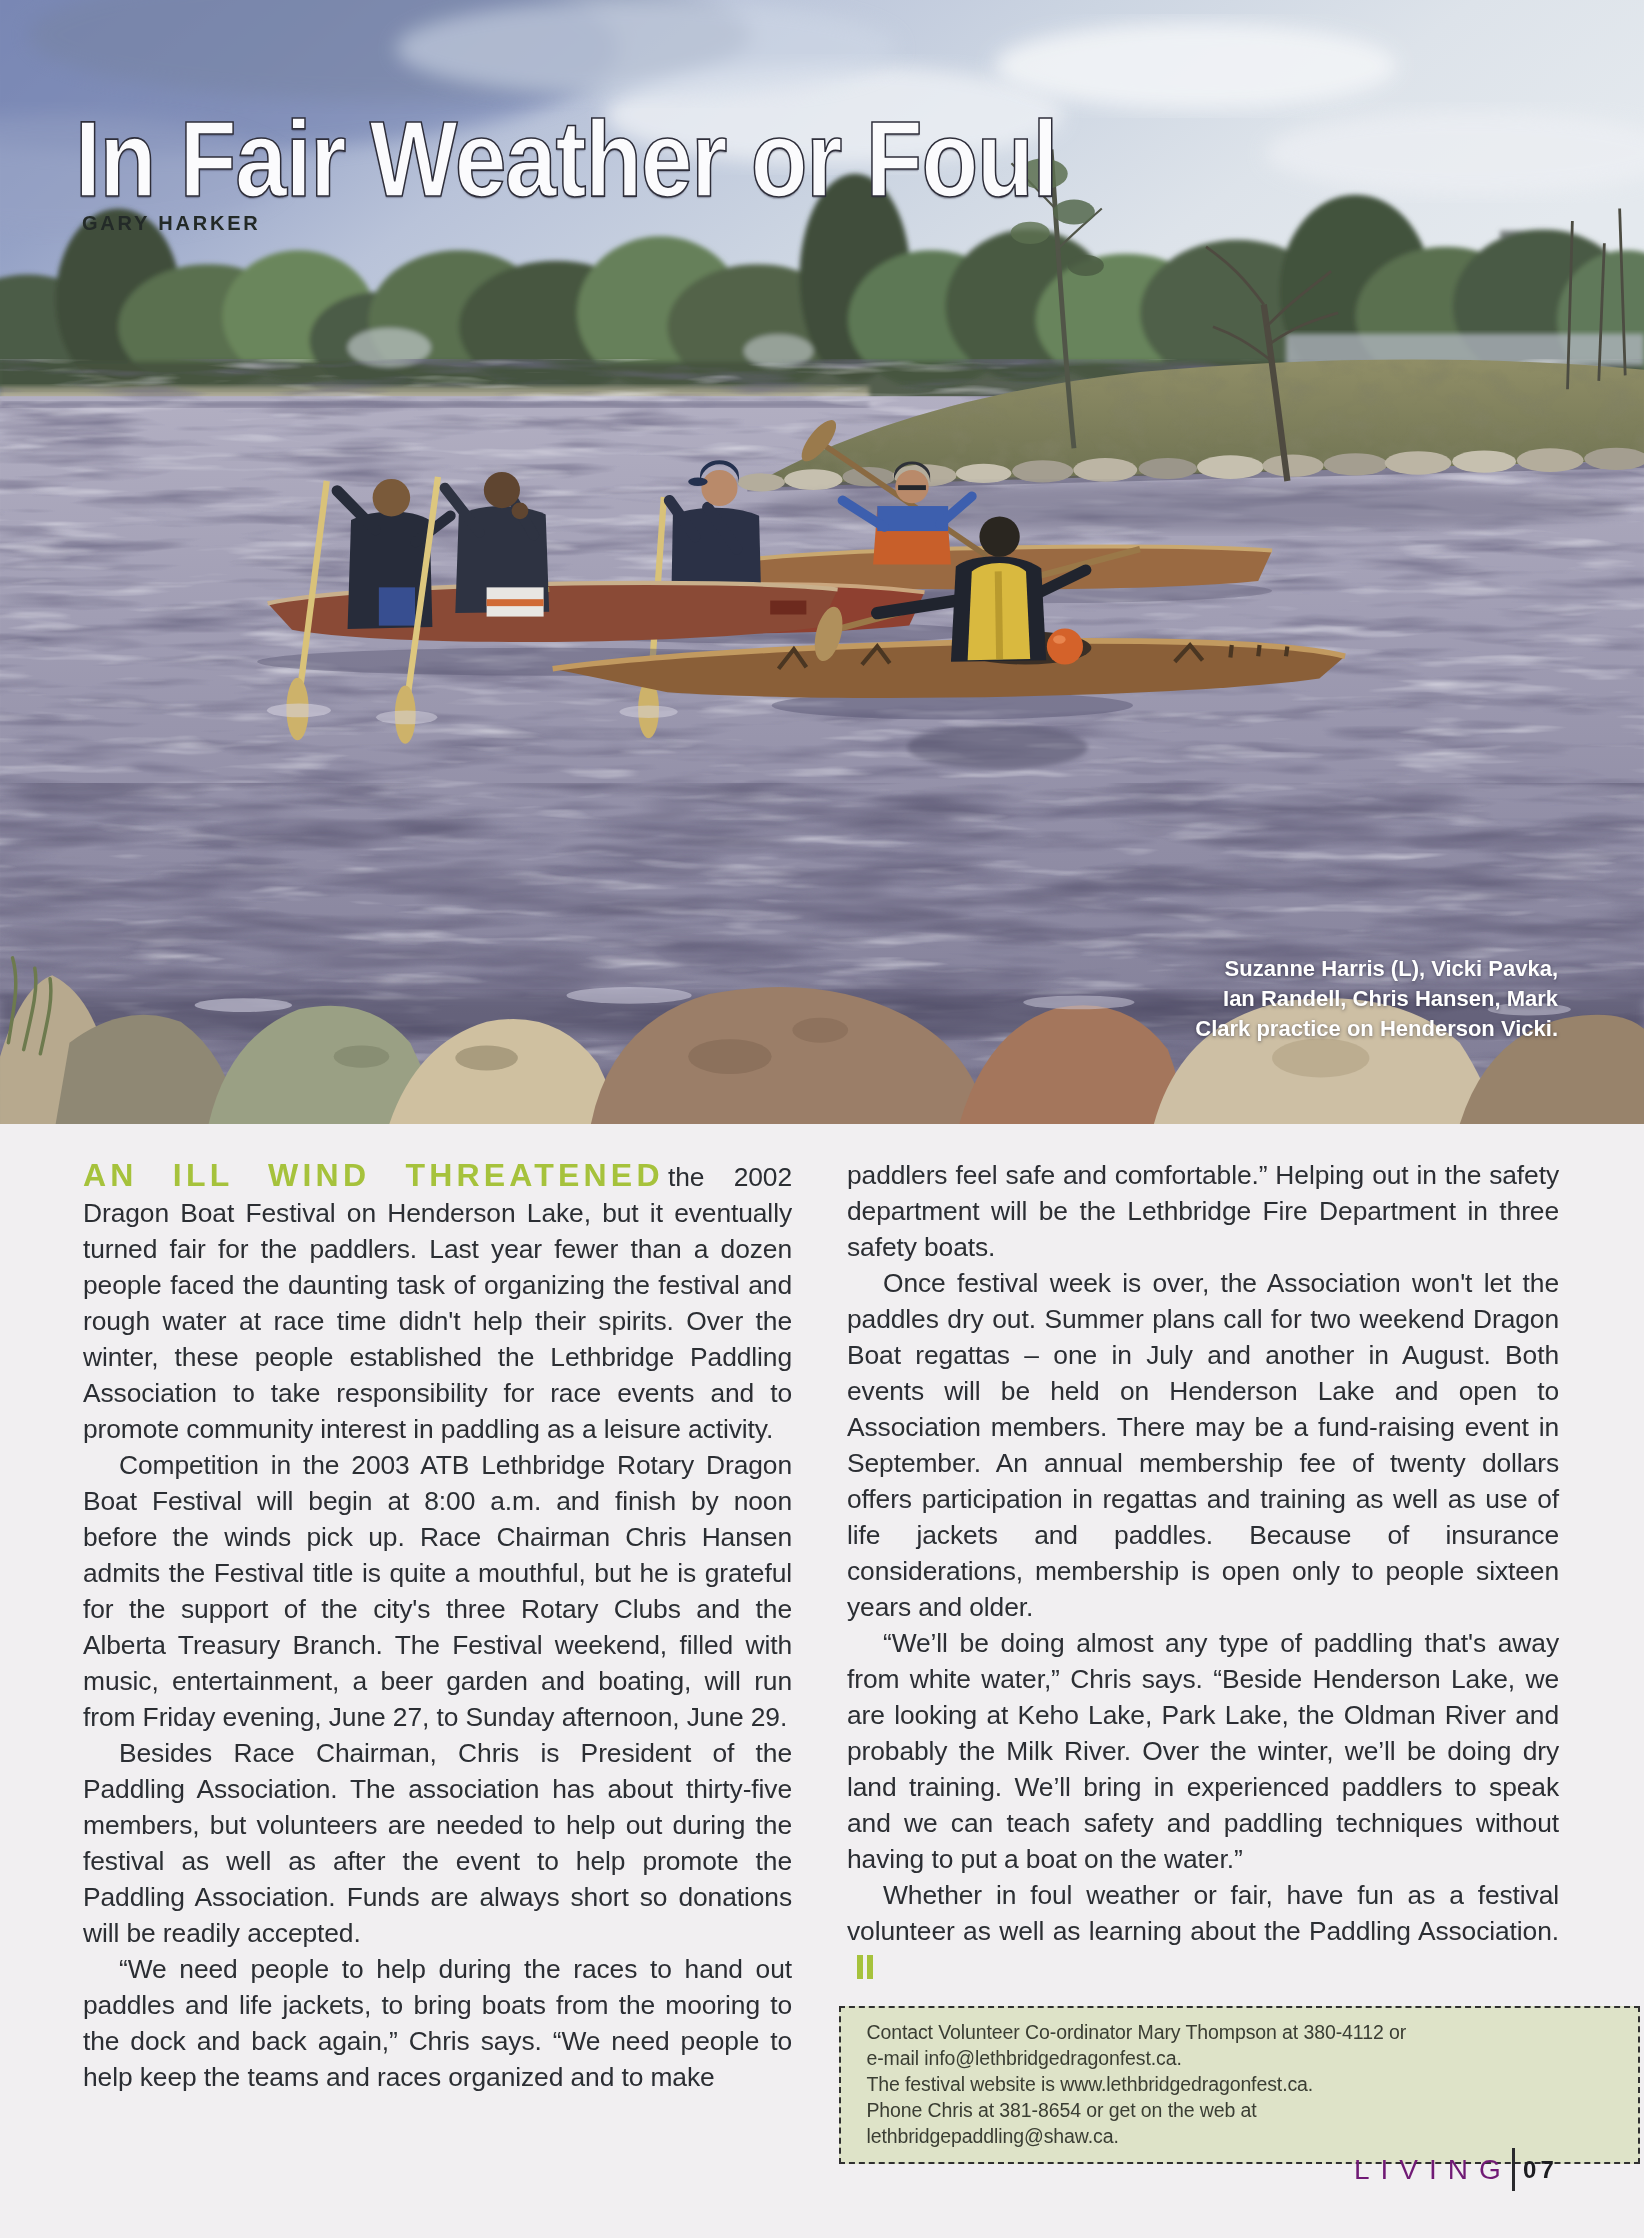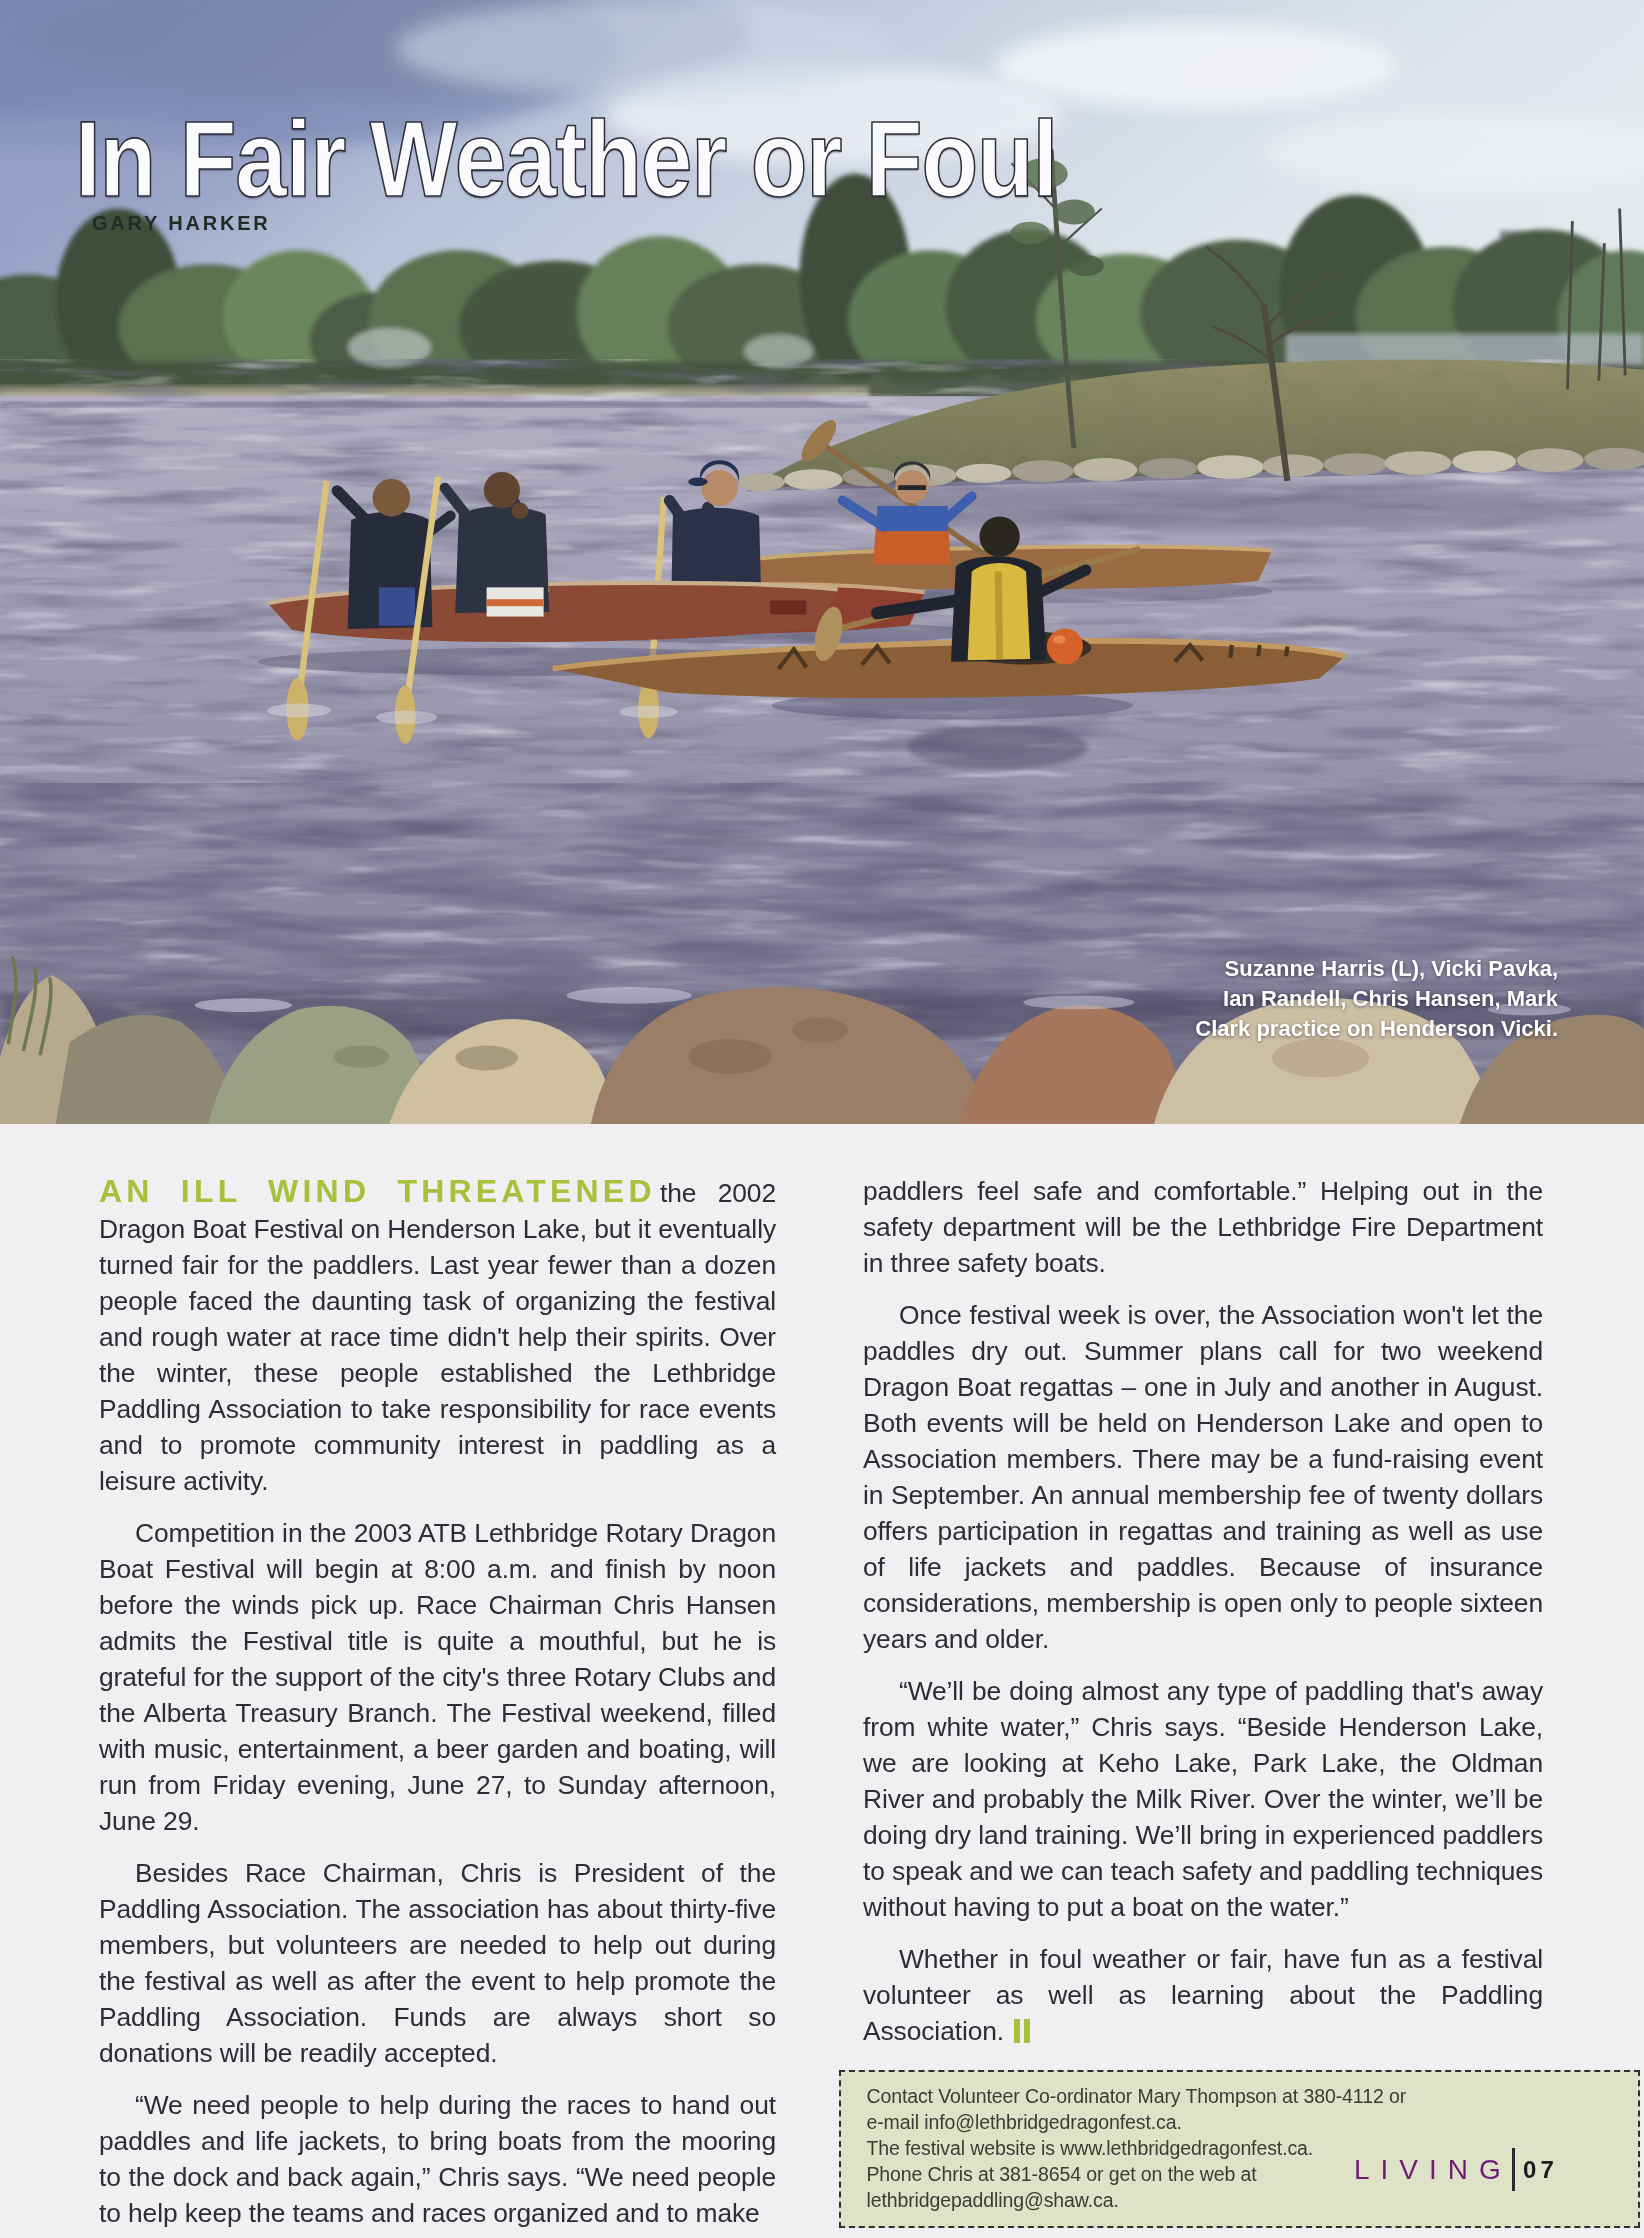--- a/index.html
+++ b/index.html
@@ -11,35 +11,35 @@
   .photo svg{position:absolute;left:0;top:0;}
 
   .title{
     position:absolute;left:75px;top:96px;margin:0;
     font-size:108px;font-weight:700;letter-spacing:-1.4px;white-space:nowrap;
     color:#fbfbfd;-webkit-text-stroke:1.7px #2e2e3a;
     text-shadow:0 2.1px 1.4px rgba(40,40,60,.35);
     transform:scaleX(.86);transform-origin:left top;
   }
   .byline{
-    position:absolute;left:92px;top:212px;
+    position:absolute;left:82px;top:212px;
     font-size:20px;font-weight:700;letter-spacing:2.8px;color:#232a28;
   }
   .caption{
     position:absolute;right:86px;top:954px;text-align:right;
     color:#ffffff;font-size:22px;font-weight:700;line-height:30px;
     text-shadow:0 1.4px 3.5px rgba(20,20,40,.55);
   }
 
   
   .article{position:absolute;left:0;top:1157px;width:1644px;color:#2b2e33;}
   .col{position:absolute;top:0;text-align:justify;font-size:26.4px;line-height:36px;letter-spacing:-0.1px;}
   .col1{left:83px;width:709px;}
   .col2{left:847px;width:712px;}
-  .col p{margin:16px;}
+  .col p{margin:0;}
   .col p.ind{text-indent:36px;}
   .leadin{color:#a6c23c;font-weight:700;font-size:32px;letter-spacing:4.2px;margin-right:4.2px;}
   .endmark{
     display:inline-block;width:16.7px;height:23.6px;margin-left:9.7px;vertical-align:-2.8px;
     background:linear-gradient(90deg,#a6c23c 0 6.3px,rgba(0,0,0,0) 6.3px 10.4px,#a6c23c 10.4px 16.7px);
   }
   .contactbox{
     box-sizing:border-box;margin:21px 0 0 -7.6px;width:801px;
     background:#dee3c8;border:2.1px dashed #2f2f2f;
     padding:11px 14px 12.5px 25px;

